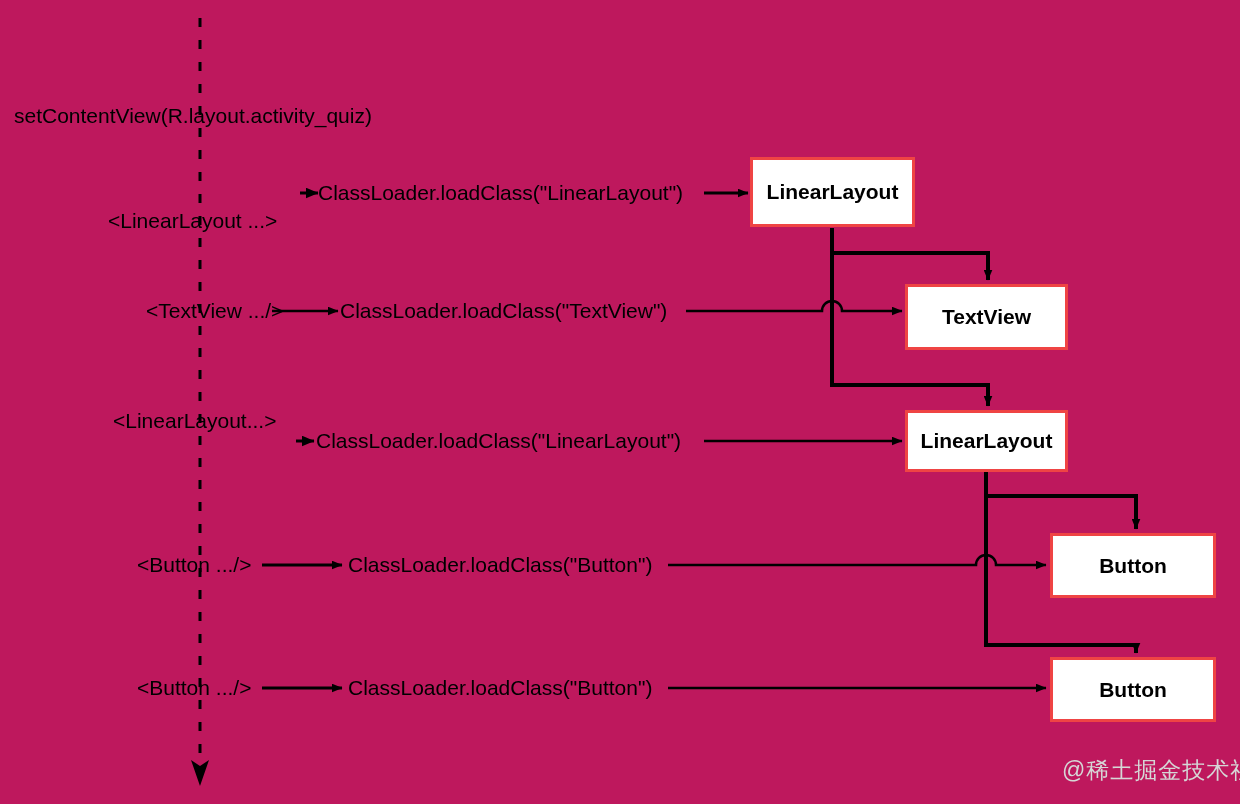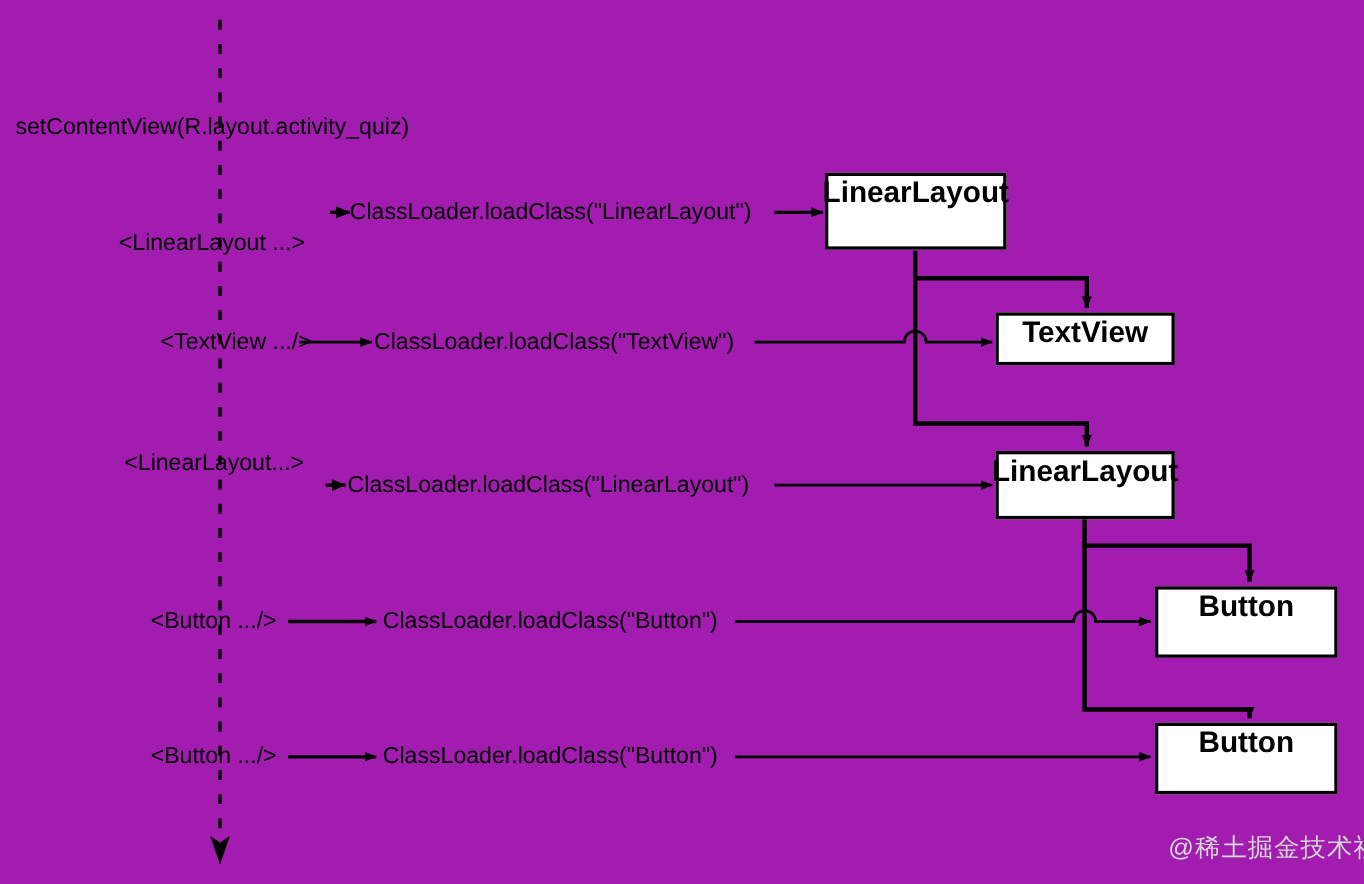--- a/index.html
+++ b/index.html
@@ -8,21 +8,21 @@
     background: #ffffff;
   }
   body {
     font-family: "Liberation Sans", sans-serif;
     color: #000000;
   }
   #canvas {
     position: relative;
     width: 1240px;
     height: 804px;
-    background: #a21caf;
+    background: #be185d;
     overflow: hidden;
   }
   #wires {
     position: absolute;
     left: 0;
     top: 0;
     width: 1240px;
     height: 804px;
   }
   .txt {
@@ -31,27 +31,27 @@
     font-size: 21px;
     line-height: 1;
     color: #000;
   }
   .txt.title {
     font-size: 21px;
   }
   .node {
     position: absolute;
     box-sizing: border-box;
-    border: 3px solid #000000;
+    border: 3px solid #ef4444;
     background: #fff;
     display: flex;
-    align-items: flex-start;
+    align-items: center;
     justify-content: center;
     font-weight: bold;
-    font-size: 27px;
+    font-size: 21px;
     color: #000;
   }
   .watermark {
     position: absolute;
     font-size: 23px;
     color: #d6d6d6;
     white-space: nowrap;
     letter-spacing: 1px;
   }
 </style>
@@ -129,21 +129,21 @@
   <div class="txt title" style="left:14px; top:105px;">setContentView(R.layout.activity_quiz)</div>
 
   <div class="txt" style="left:108px; top:182px;margin-top:28px;">&lt;LinearLayout ...&gt;</div>
   <div class="txt" style="left:318px; top:182px;">ClassLoader.loadClass("LinearLayout")</div>
   <div class="node" style="left:750px; top:157px; width:165px; height:70px;">
     <span>LinearLayout</span>
   </div>
 
   <div class="txt" style="left:146px; top:300px;">&lt;TextView .../&gt;</div>
   <div class="txt" style="left:340px; top:300px;">ClassLoader.loadClass("TextView")</div>
-  <div class="node" style="left:905px; top:284px; width:163px; height:48px;">
+  <div class="node" style="left:905px; top:284px; width:163px; height:66px;">
     <span>TextView</span>
   </div>
 
   <div class="txt" style="left:113px; top:410px;">&lt;LinearLayout...&gt;</div>
   <div class="txt" style="left:316px; top:430px;">ClassLoader.loadClass("LinearLayout")</div>
   <div class="node" style="left:905px; top:410px; width:163px; height:62px;">
     <span>LinearLayout</span>
   </div>
 
   <div class="txt" style="left:137px; top:554px;">&lt;Button .../&gt;</div>

